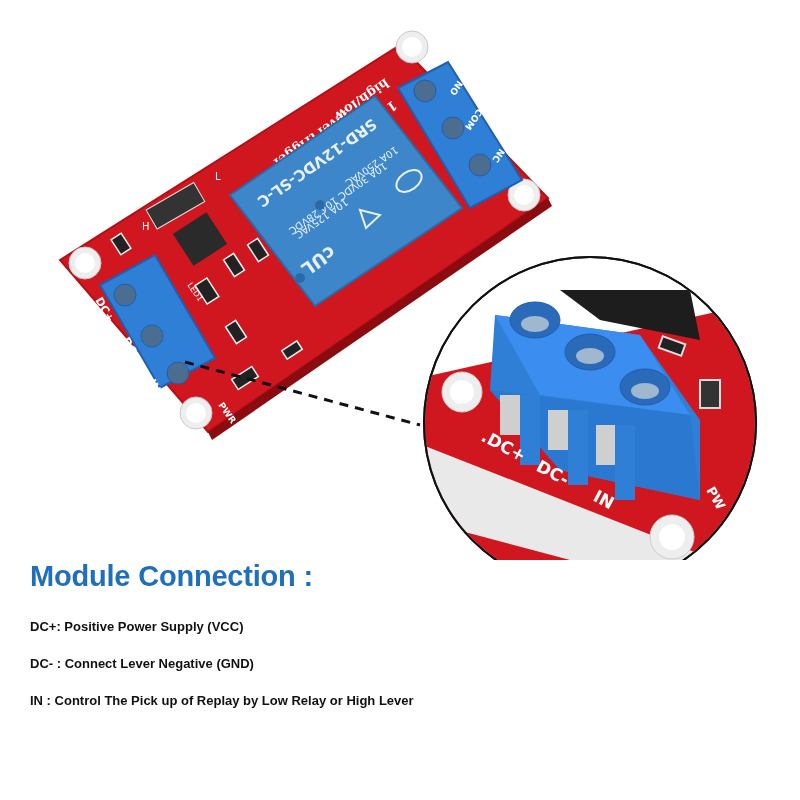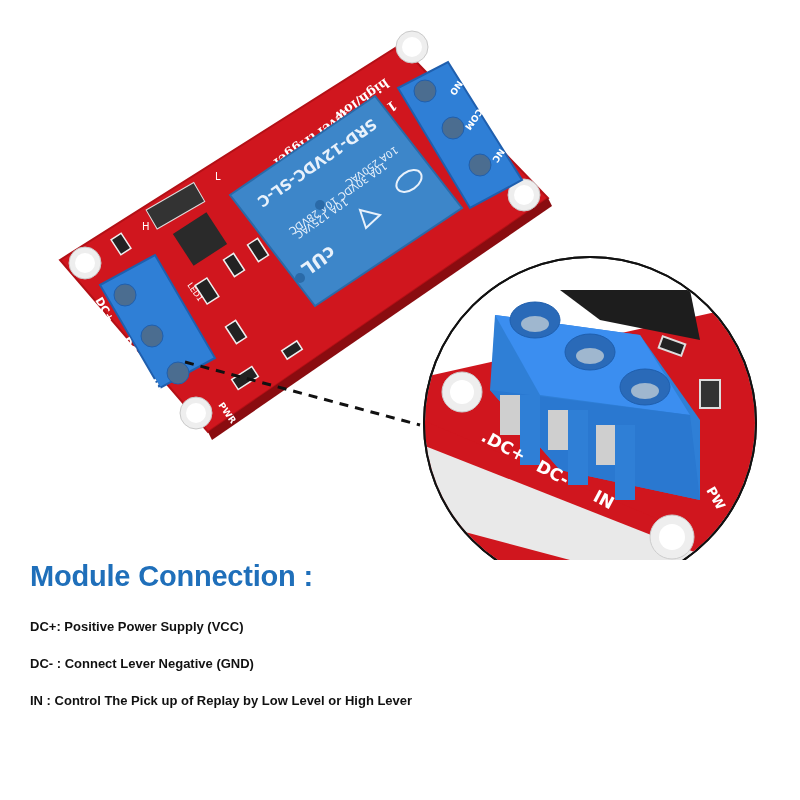--- a/index.html
+++ b/index.html
@@ -161,15 +161,15 @@
 
 <div class="caption">
   <div class="title">Module Connection :</div>
   <div class="line">
     <span class="term">DC+</span><span>: </span><span>Positive Power Supply (VCC)</span>
   </div>
   <div class="line">
     <span class="term">DC-</span><span style="white-space:pre"> : </span><span>Connect Lever Negative (GND)</span>
   </div>
   <div class="line">
-    <span class="term">IN</span><span style="white-space:pre"> : </span><span>Control The Pick up of Replay by Low Level or High Lever</span>
+    <span class="term">IN</span><span style="white-space:pre"> : </span><span>Control The Pick up of Replay by Low Relay or High Lever</span>
   </div>
 </div>
 
 </body></html>

